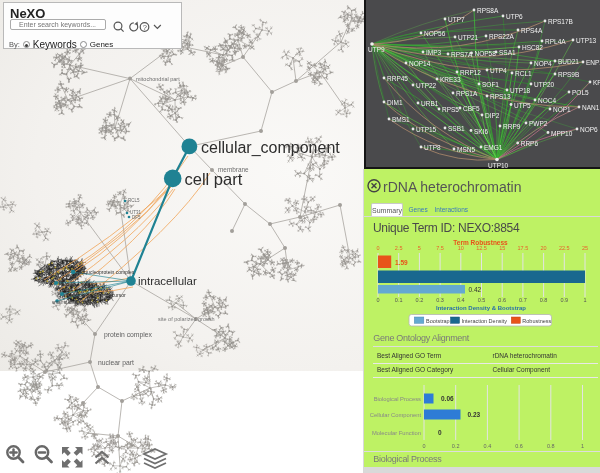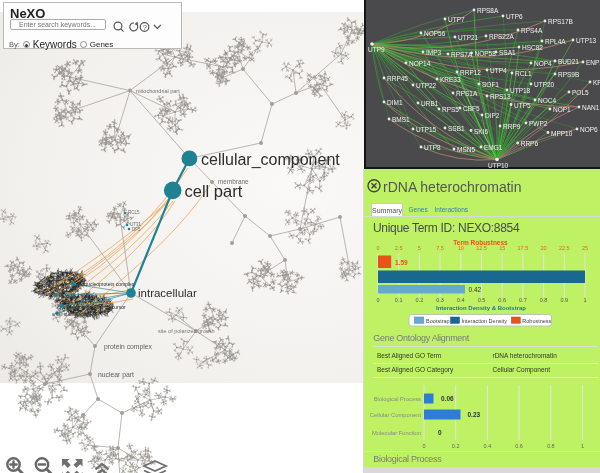--- a/index.html
+++ b/index.html
@@ -1,15 +1,15 @@
 <!DOCTYPE html>
 <html><head><meta charset="utf-8"><title>NeXO</title><style>
 *{margin:0;padding:0;box-sizing:border-box}
 body{width:600px;height:473px;overflow:hidden;position:relative;font-family:"Liberation Sans",sans-serif;background:#fff}
-#canvas{position:absolute;left:0;top:12px;width:600px;height:371px;background:radial-gradient(ellipse 470px 370px at 49% 46%, #faf9f7 0%, #f3f1ee 55%, #e8e6e1 100%)}
+#canvas{position:absolute;left:0;top:0;width:600px;height:371px;background:radial-gradient(ellipse 470px 370px at 49% 46%, #faf9f7 0%, #f3f1ee 55%, #e8e6e1 100%)}
 #dark{position:absolute;left:364px;top:0;width:236px;height:169px;background:#4a4a4c;border-left:2px solid #151515;border-bottom:2px solid #151515}
 #white{position:absolute;left:363px;top:169px;width:237px;height:304px;background:#bef264;border-left:1px solid #d8d8d8}
 #search{position:absolute;left:3px;top:2px;width:179px;height:47px;background:#fdfdfd;border:1px solid #b9b9b9}
 #search .title{position:absolute;left:6px;top:3px;font-size:13px;font-weight:bold;color:#222}
 #search input{position:absolute;left:6px;top:16px;width:96px;height:11px;border:1px solid #ababab;border-radius:2px;font-size:7px;color:#999;padding-left:8px;font-family:"Liberation Sans",sans-serif;outline:none}
 #byrow{position:absolute;left:5px;top:36px;font-size:7.5px;color:#555;display:flex;align-items:center;gap:3px}
 .radio{width:7px;height:7px;border:1px solid #8a8a8a;border-radius:50%;background:#fff;position:relative}
 .radio.sel::after{content:"";position:absolute;left:1.5px;top:1.5px;width:3px;height:3px;border-radius:50%;background:#3a3a3a}
 #title{position:absolute;left:19px;top:10px;font-size:14px;color:#555}
 .tabblue{position:absolute;font-size:6.5px;color:#3a7abf}

